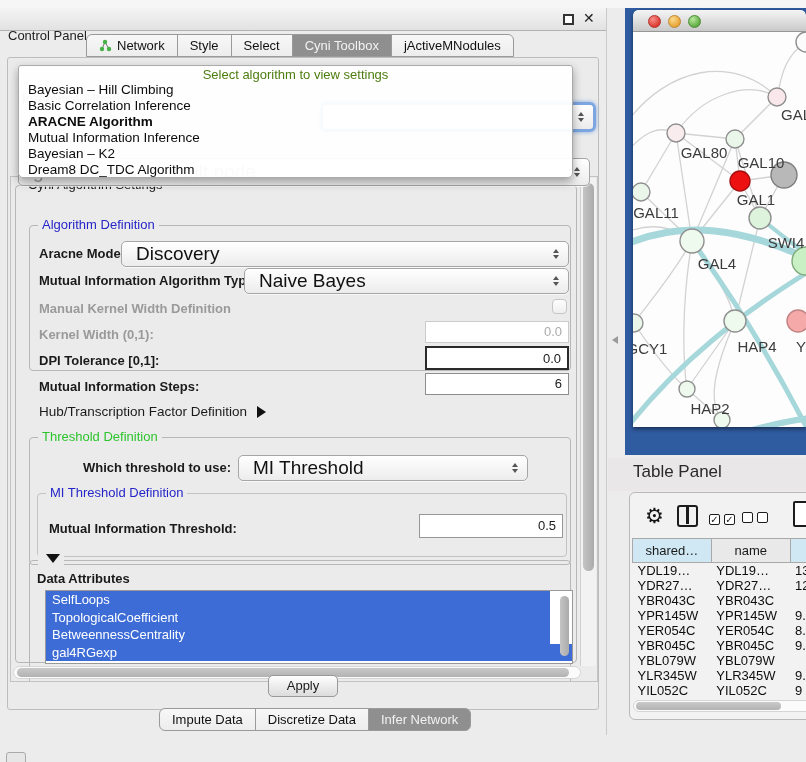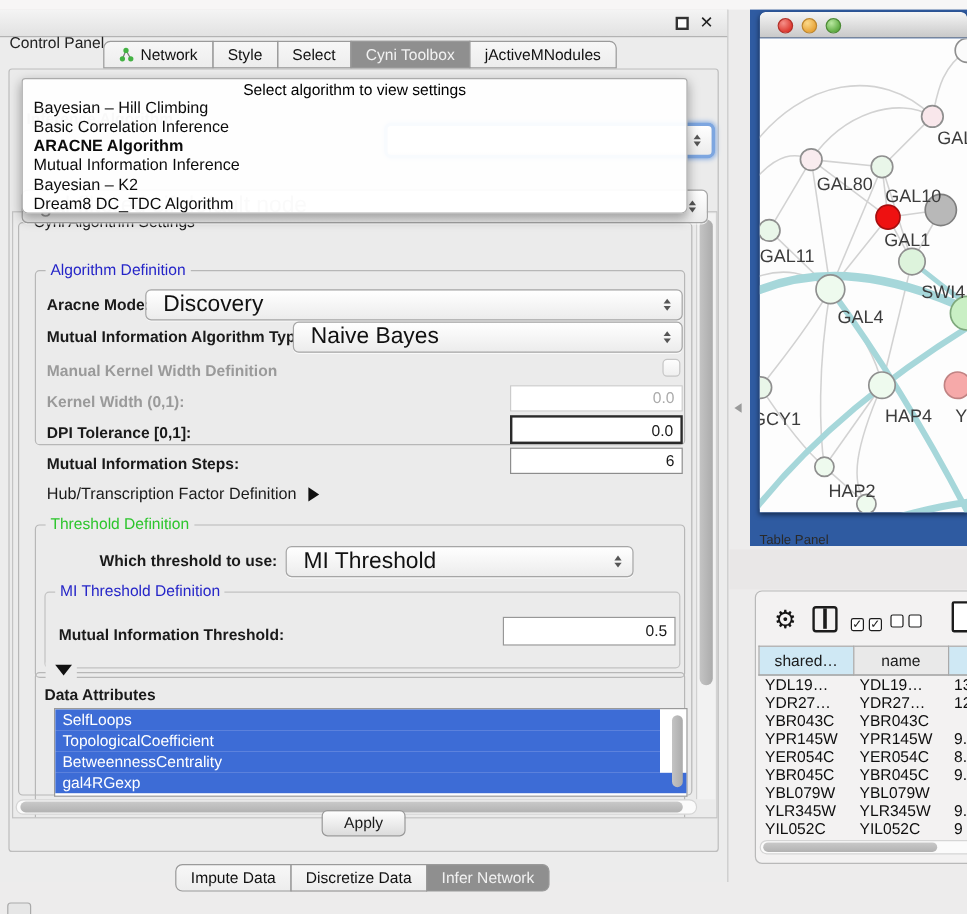--- a/index.html
+++ b/index.html
@@ -46,21 +46,21 @@
   .gtitle{ position:absolute; top:-9px; left:8px; background:#ebebeb; padding:0 4px; font-size:13px; }
   .blue{ color:#2525c8; } .green{ color:#2dc52d; }
 
   .lbl{ font-weight:bold; font-size:13px; color:#1a1a1a; }
   .dis{ color:#9a9a9a; }
   .field{ background:#fff; text-align:right; padding-right:6px; font-size:13px; line-height:20px;}
 
   
   .popup{ left:18px; top:57px; width:555px; height:113px; background:rgba(255,255,255,.95);
     border:1px solid #ababab; border-radius:3px 3px 5px 5px; box-shadow:0 4px 10px rgba(0,0,0,.35); z-index:40;}
-  .popup-head{ text-align:center; color:#000000; font-size:13px; height:15px; line-height:15px; margin-top:1px;}
+  .popup-head{ text-align:center; color:#4d7c0f; font-size:13px; height:15px; line-height:15px; margin-top:1px;}
   .popup-item{ height:16px; line-height:16px; padding-left:9px; font-size:13.5px; color:#0c0c0c; white-space:nowrap;}
   .popup-item.sel{ font-weight:bold; }
 
   
   .sb-v{ background:#f2f2f2; border-left:1px solid #d0d0d0; }
   .sb-thumb{ background:linear-gradient(90deg,#c4c4c4,#ababab); border-radius:7px; }
   .sb-h-track{ background:#fbfbfb; border:1px solid #d5d5d5; border-radius:7px; }
   .sb-h-thumb{ background:linear-gradient(#c9c9c9,#b2b2b2); border-radius:6px; }
 
   
@@ -77,21 +77,21 @@
   .net-frame{ left:625px; top:8px; width:181px; height:447px; background:#2f5ba1; }
   .net-win{ left:8px; top:2px; width:173px; height:417px; border-radius:5px 5px 0 0; overflow:hidden;
     box-shadow:0 2px 4px rgba(0,0,0,.5);}
   .net-titlebar{ left:0; top:0; width:100%; height:22px; background:linear-gradient(#f5f5f5,#c9c9c9);
     border-bottom:1px solid #979797; border-radius:5px 5px 0 0;}
   .tl{ width:13px; height:13px; border-radius:50%; top:4.5px; }
   .net-canvas{ left:0; top:22px; width:173px; height:395px; background:#fdfdfd; }
 
   
   .tp-head{ left:608px; top:458px; width:198px; height:33px; background:#e9e7e7; }
-  .tp-title{ left:633px; top:444px; font-size:11px; color:#2a2a2a;}
+  .tp-title{ left:633px; top:462px; font-size:17px; color:#2a2a2a;}
   .tp-panel{ left:629px; top:492px; width:200px; height:228px; background:#f3f2f2;
     border:1px solid #b9b9b9; border-radius:6px; }
   .tico{ color:#141414; }
   .cbx{ display:inline-block; width:11px; height:11px; border:1.5px solid #1c1c1c; border-radius:2px;
     font-size:10px; line-height:9px; text-align:center; font-weight:bold; color:#1c1c1c; background:#fff;}
   .tbl{ left:632px; top:538px; width:220px; border-collapse:collapse; font-size:13px; }
   .tbl th{ height:24px; border:1px solid #a9a9a9; font-weight:normal; text-align:center; }
   .tbl th.b{ background:#cfe8f4; } .tbl th.g{ background:#e9e9e9; }
   .tbl td{ height:15px; padding:0 0 0 5px; color:#0e0e0e; white-space:nowrap; overflow:hidden;}
   .tbl tbody tr td{ border:none; }
@@ -235,21 +235,21 @@
     <div class="abs sb-v" style="right:1px; top:1px; width:16px; height:488px;">
       <div class="sb-thumb abs" style="left:2px; top:5px; width:11px; height:388px;"></div>
     </div>
     <div class="abs sb-h-track" style="left:2px; bottom:2px; width:568px; height:13px;">
       <div class="sb-h-thumb abs" style="left:3px; top:1px; width:552px; height:9px;"></div>
     </div>
   </div>
 
   <div class="abs btn" style="left:268px; top:667px; width:70px; height:22px;">Apply</div>
 
-  <div class="abs tabrow bottom-tabrow" style="left:146px; top:700px;margin-top:12px;">
+  <div class="abs tabrow bottom-tabrow" style="left:159px; top:700px;">
     <div class="tab first"><span>Impute Data</span></div>
     <div class="tab"><span>Discretize Data</span></div>
     <div class="tab sel last"><span>Infer Network</span></div>
   </div>
 </div>
 
 <div class="abs" style="left:612px; top:336px; width:0; height:0; border-top:4px solid transparent;
      border-bottom:4px solid transparent; border-right:6px solid #9a9a9a;"></div>
 
 <div class="abs" style="left:6px; top:752px; width:20px; height:14px; border:1.5px solid #a9a9a9;

